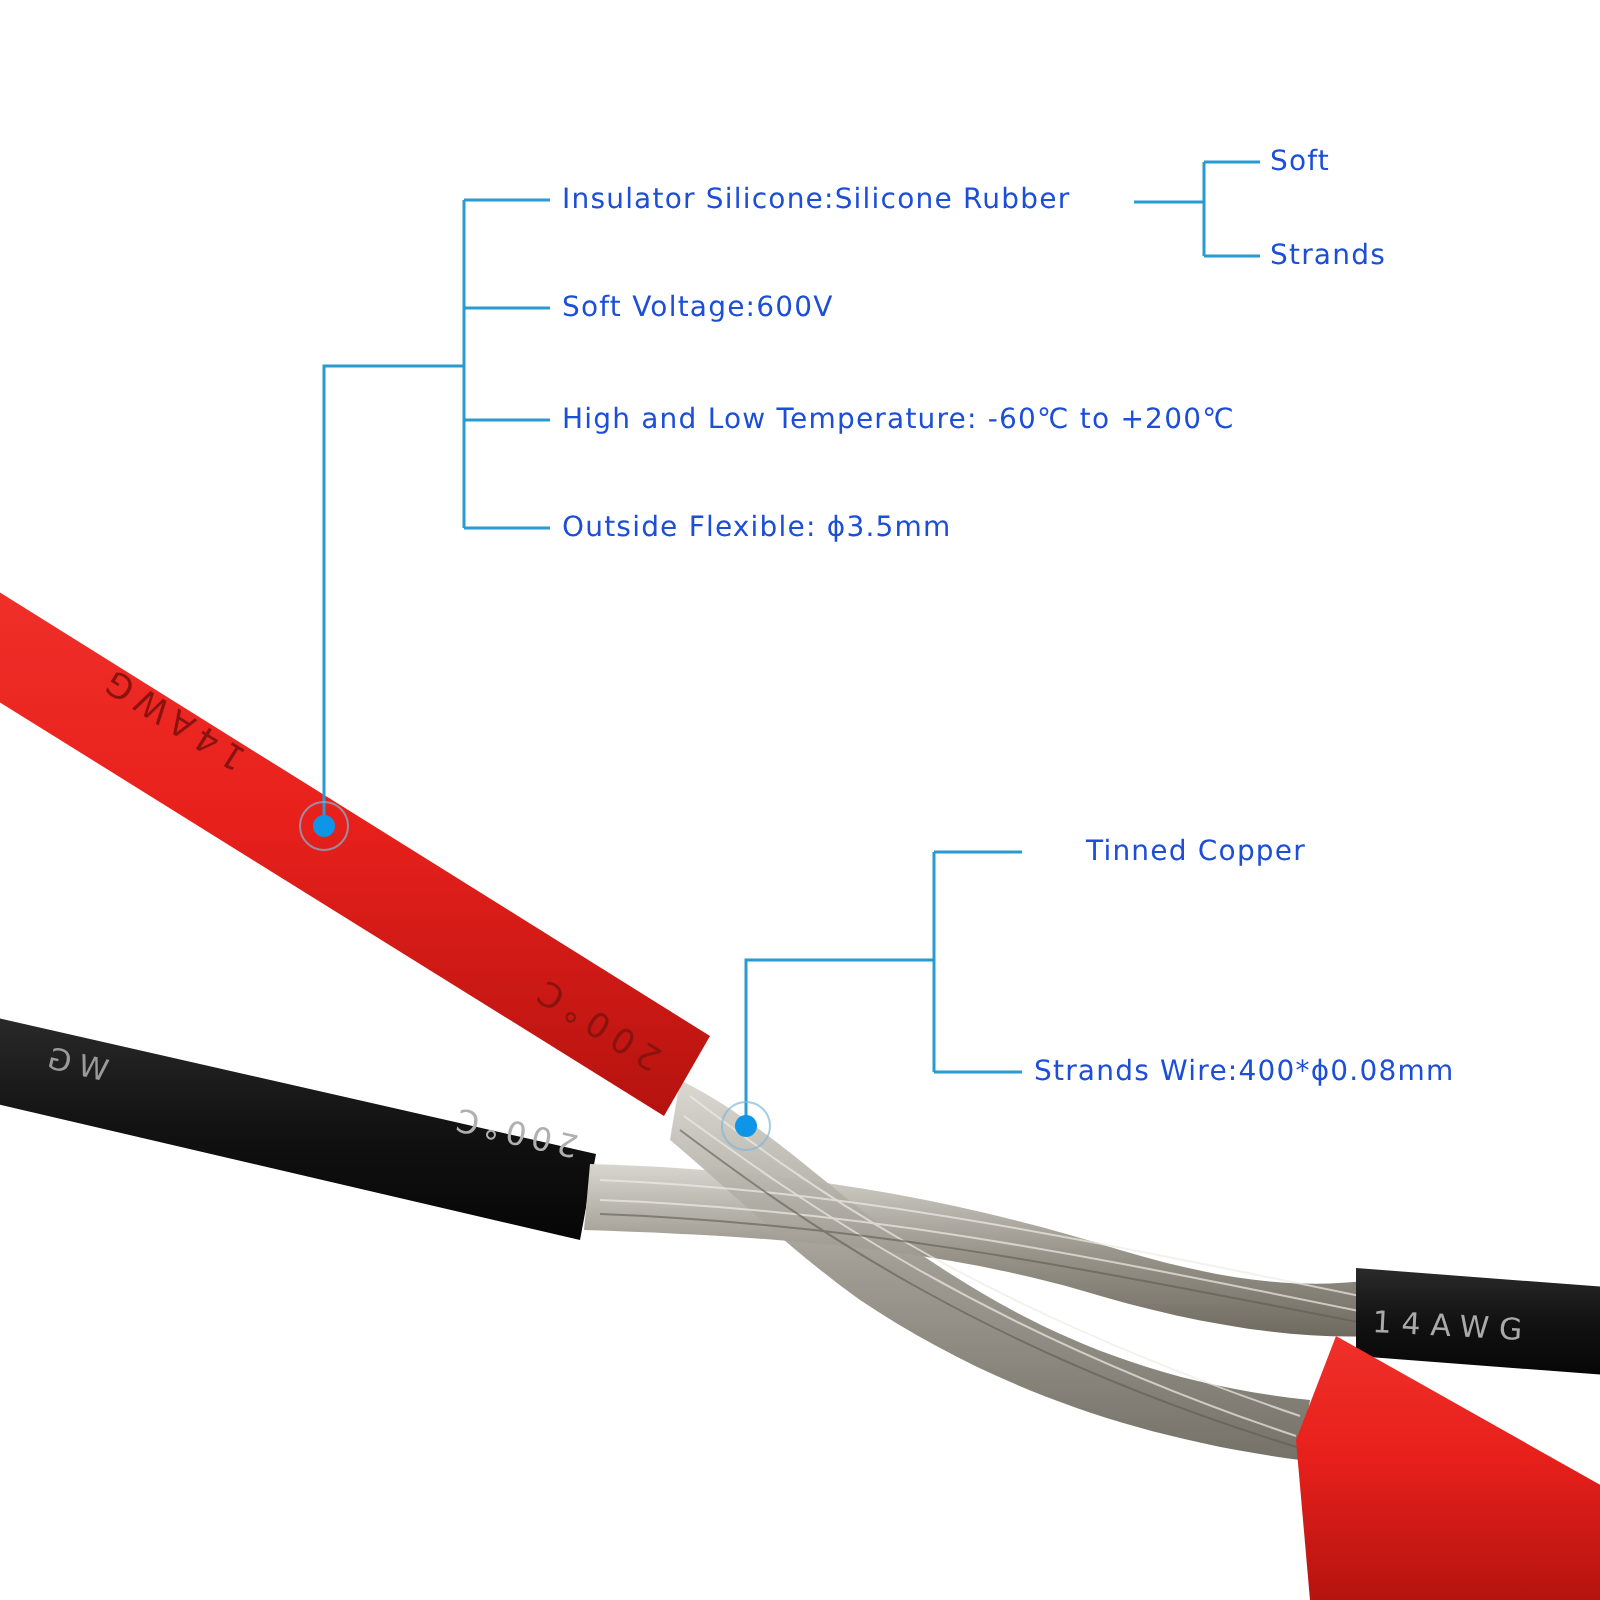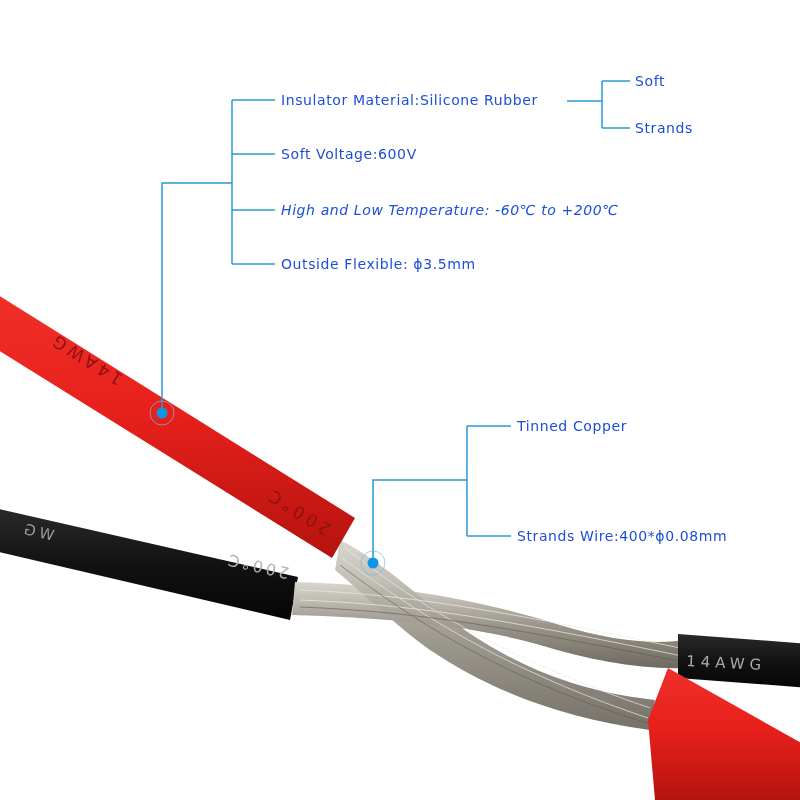--- a/index.html
+++ b/index.html
@@ -102,23 +102,23 @@
       <path d="M 467 426 L 467 536"></path>
       <path d="M 467 426 L 511 426"></path>
       <path d="M 467 536 L 511 536"></path>
     </g>
     <g>
       <circle cx="373" cy="563" r="12" fill="none" stroke="#7fb8da" stroke-width="1" opacity="0.7"></circle>
       <circle cx="373" cy="563" r="5.5" fill="#0e95e8"></circle>
     </g>
   </svg>
 
-  <div class="label" style="left:281px; top:93px;">Insulator Material:Silicone Rubber</div>
+  <div class="label" style="left:281px; top:93px;">Insulator Silicone:Silicone Rubber</div>
   <div class="label" style="left:635px; top:74px;">Soft</div>
   <div class="label" style="left:635px; top:121px;">Strands</div>
   <div class="label" style="left:281px; top:147px;">Soft Voltage:600V</div>
-  <div class="label" style="left:281px; top:203px;font-style:italic;">High and Low Temperature: -60℃ to +200℃</div>
+  <div class="label" style="left:281px; top:203px;">High and Low Temperature: -60℃ to +200℃</div>
   <div class="label" style="left:281px; top:257px;">Outside Flexible: ϕ3.5mm</div>
 
-  <div class="label" style="left:517px; top:419px;text-align:right;">Tinned Copper</div>
+  <div class="label" style="left:543px; top:419px;text-align:right;">Tinned Copper</div>
   <div class="label" style="left:517px; top:529px;">Strands Wire:400*ϕ0.08mm</div>
 
 </div>
 
 </body></html>

